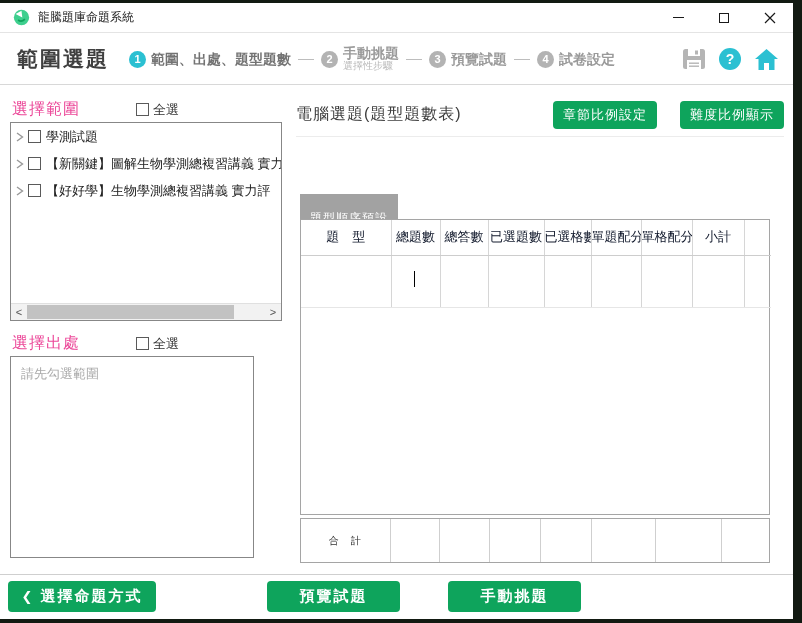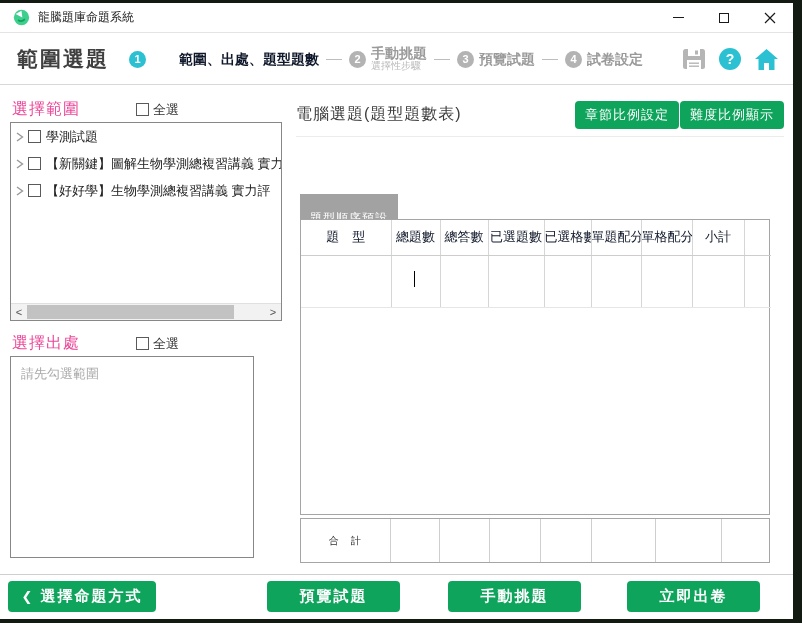--- a/index.html
+++ b/index.html
@@ -20,21 +20,21 @@
   
   .header { position:absolute; top:31px; left:0; right:0; height:51px; display:flex; align-items:center; padding:0 14px 0 17px; border-bottom:1px solid #d8d8d8; background:#fff; }
   .page-title { font-size:21px; font-weight:700; color:#404040; letter-spacing:2px; margin-right:20px; white-space:nowrap; }
   .steps { display:flex; align-items:center; }
   .step { display:flex; align-items:center; }
   .step-circle { width:17px; height:17px; border-radius:50%; color:#fff; font-size:11px; font-weight:700; display:flex; align-items:center; justify-content:center; flex:0 0 auto; }
   .step.active .step-circle { background:#2bc0d2; }
   .step.inactive .step-circle { background:#b3b3b3; }
   .step-texts { margin-left:5px; display:flex; flex-direction:column; line-height:1.05; }
   .step-label { font-size:14px; font-weight:700; white-space:nowrap; }
-  .step.active .step-label { color:#0f172a;margin-left:28px; }
+  .step.active .step-label { color:#737373; }
   .step.inactive .step-label { color:#9a9a9a; }
   .step-sub { font-size:10px; color:#b9b9b9; white-space:nowrap; }
   .step-dash { width:16px; height:1px; background:#bdbdbd; margin:0 7px; }
   .header-icons { margin-left:auto; display:flex; align-items:center; gap:13px; }
   .icon-btn { display:flex; align-items:center; justify-content:center; cursor:default; }
   .help-circle { width:22px; height:22px; border-radius:50%; background:#2bc0d2; color:#fff; font-size:14px; font-weight:700; display:flex; align-items:center; justify-content:center; }
 
   
   .sec-row { position:absolute; left:12px; width:268px; display:flex; align-items:center; }
   .sec-row.range { top:96px; }
@@ -52,21 +52,21 @@
   .hscrollbar { position:absolute; left:0; right:0; bottom:0; height:17px; background:#f2f2f2; border-top:1px solid #e0e0e0; display:flex; align-items:center; }
   .scroll-arrow { width:16px; font-size:11px; color:#555; text-align:center; line-height:16px; cursor:default; flex:0 0 auto; }
   .scroll-track { flex:1; position:relative; height:100%; }
   .scroll-thumb { position:absolute; left:0; top:1px; bottom:1px; width:87%; background:#c2c2c2; }
 
   .source-box { position:absolute; left:10px; top:353px; width:244px; height:202px; border:1px solid #878787; background:#fff; }
   .placeholder-text { font-size:13px; color:#a9a9a9; padding:8px 10px; }
 
   
   .right-title { position:absolute; left:296px; top:101px; font-size:16px; color:#3c3c3c; letter-spacing:1px; }
-  .ratio-buttons { position:absolute; top:98px; right:9px; display:flex; gap:1px; }
+  .ratio-buttons { position:absolute; top:98px; right:9px; display:flex; gap:23px; }
   .btn-green-sm { background:#0ea45c; color:#fff; font-size:13px; border:none; border-radius:4px; padding:5px 10px; letter-spacing:1px; cursor:default; }
   .right-rule { position:absolute; left:296px; right:9px; top:133px; height:1px; background:#ececec; }
 
   .preset-btn { position:absolute; left:300px; top:191px; background:#a2a2a2; color:#fff; font-size:12px; border:none; border-radius:0; padding:16px 10px; letter-spacing:1px; cursor:default; }
 
   .qtable-box { position:absolute; left:300px; top:216px; width:470px; height:296px; border:1px solid #a5a5a5; background:#fff; }
   table.qtable { width:100%; border-collapse:collapse; table-layout:fixed; }
   .qtable th { height:35px; font-size:13px; font-weight:400; color:#0f172a; border-bottom:1px solid #cdcdcd; border-right:1px solid #d6d6d6; overflow:hidden; white-space:nowrap; text-align:center; }
   .qtable th:last-child { border-right:none; }
   .qtable td { height:52px; border-right:1px solid #d6d6d6; border-bottom:1px solid #e6e6e6; padding-left:22px; vertical-align:middle; }
@@ -286,15 +286,14 @@
     <div class="total-cell" style="width:47px"></div>
   </div>
 
   <div class="bottom-sep"></div>
   <button class="btn-green-lg btn-back">
     <span class="chev">❮</span>
     <span>選擇命題方式</span>
   </button>
   <button class="btn-green-lg btn-preview">預覽試題</button>
   <button class="btn-green-lg btn-manual">手動挑題</button>
-  <button class="btn-green-lg btn-generate">立即出卷</button>
 
 </div>
 
 </body></html>

